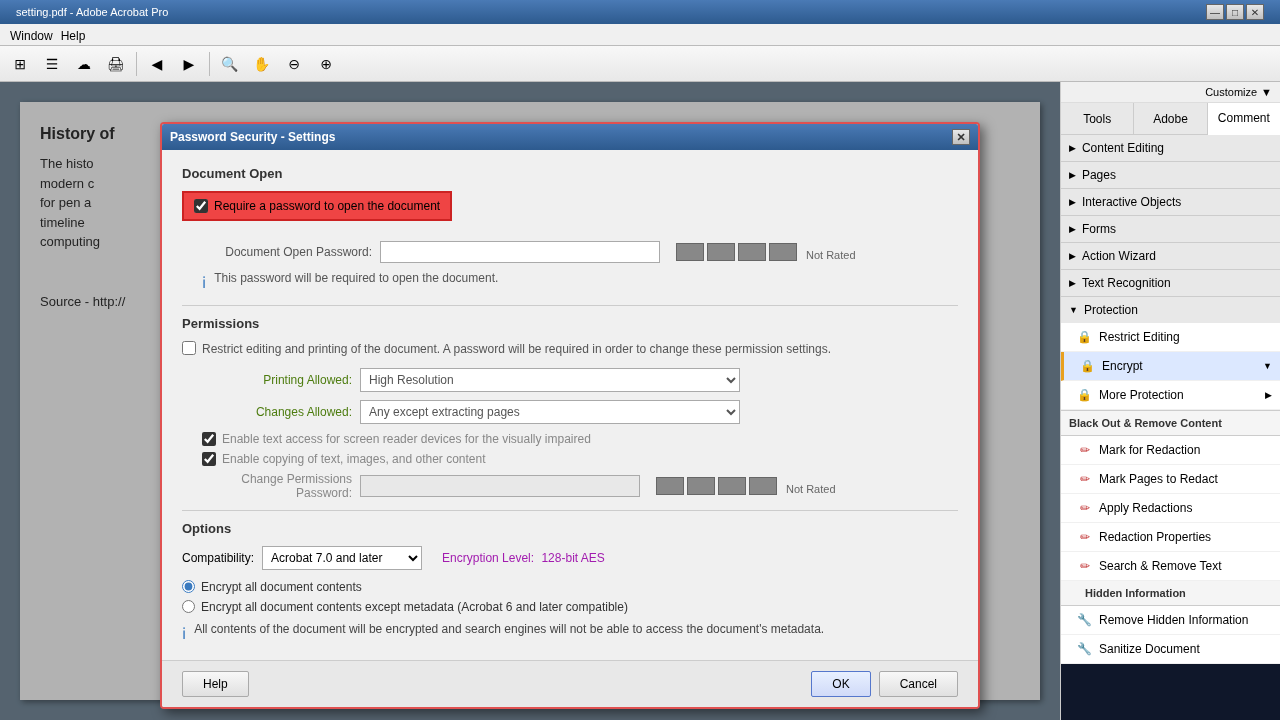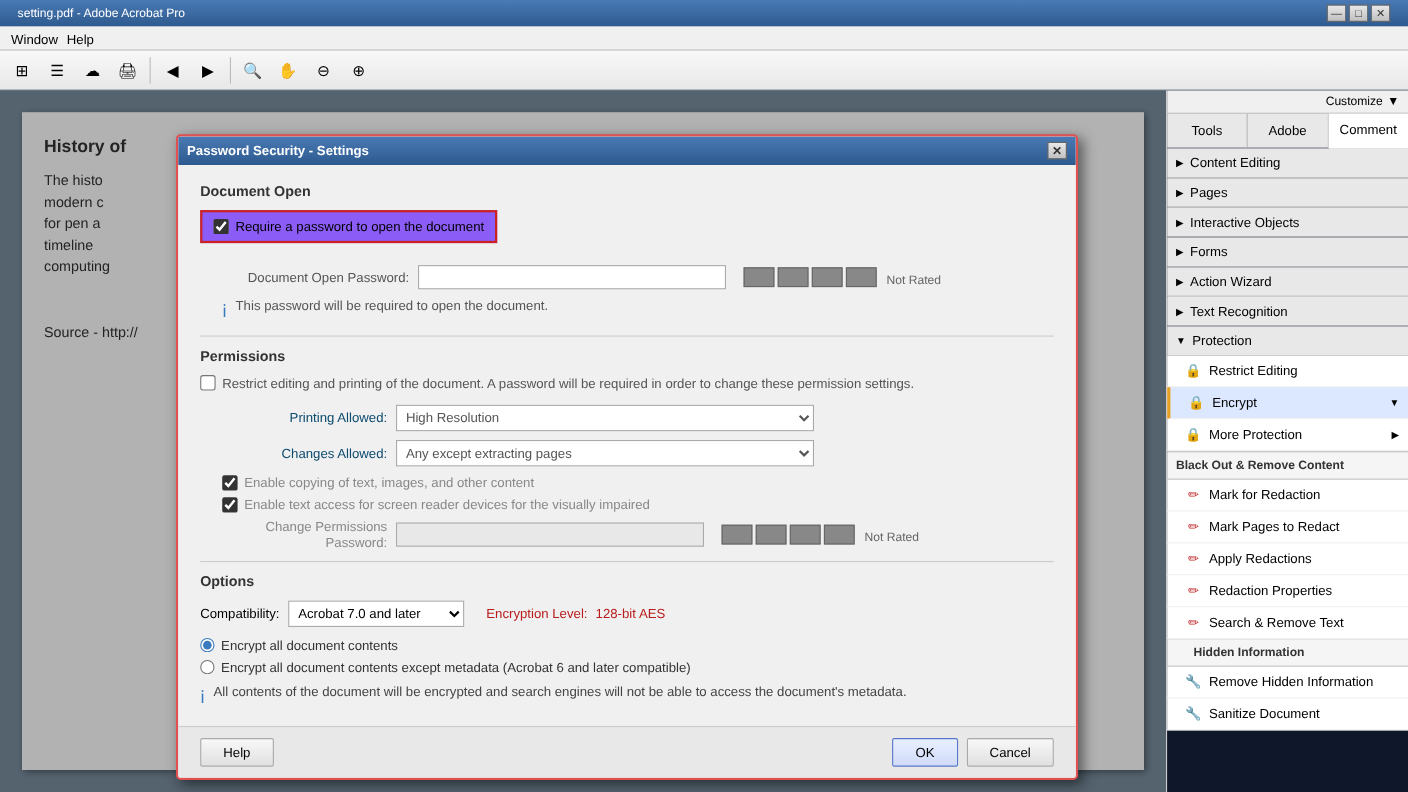--- a/index.html
+++ b/index.html
@@ -270,21 +270,21 @@
       font-size: 13px;
       font-weight: bold;
       color: #333;
       margin-bottom: 10px;
     }
 
     .checkbox-row {
       display: flex;
       align-items: center;
       gap: 6px;
-      background: #8b5cf6;
+      background: #ef4444;
       border: 2px solid #cc2222;
       padding: 6px 10px;
       margin-bottom: 10px;
       display: inline-flex;
     }
     .checkbox-input {
       width: 14px;
       height: 14px;
       cursor: pointer;
       accent-color: #333;
@@ -366,21 +366,21 @@
       display: flex;
       align-items: center;
       margin-bottom: 8px;
       margin-left: 20px;
       gap: 8px;
     }
     .select-label {
       width: 150px;
       text-align: right;
       font-size: 12px;
-      color: #0c4a6e;
+      color: #4d7c0f;
     }
     .form-select {
       width: 380px;
       height: 24px;
       border: 1px solid #aaa;
       background: #e8e8e8;
       font-size: 12px;
       padding: 2px 4px;
       color: #888;
     }
@@ -414,21 +414,21 @@
     .compat-select {
       width: 160px;
       height: 24px;
       border: 1px solid #aaa;
       background: white;
       font-size: 12px;
       padding: 2px 4px;
     }
     .enc-level {
       font-size: 12px;
-      color: #b91c1c;
+      color: #a21caf;
       margin-left: 12px;
     }
 
     .radio-row {
       display: flex;
       align-items: center;
       gap: 6px;
       margin-bottom: 6px;
     }
     .radio-row label { font-size: 12px; color: #333; }
@@ -573,26 +573,26 @@
             <span class="select-label">Changes Allowed:</span>
             <select class="form-select" style="color:#555; background:white;">
               <option>Any except extracting pages</option>
               <option>None</option>
               <option>Inserting, deleting and rotating pages</option>
             </select>
           </div>
 
           <div class="extra-checkbox-row">
             <input type="checkbox" class="checkbox-input" checked="" style="">
-            <label>Enable copying of text, images, and other content</label>
+            <label>Enable text access for screen reader devices for the visually impaired</label>
           </div>
 
           <div class="extra-checkbox-row">
             <input type="checkbox" class="checkbox-input" checked="" style="">
-            <label>Enable text access for screen reader devices for the visually impaired</label>
+            <label>Enable copying of text, images, and other content</label>
           </div>
 
           <div class="perm-password-row">
             <span class="select-label" style="color:#888;">Change Permissions Password:</span>
             <input type="password" class="form-input" style="background: rgb(232, 232, 232);">
             <div class="password-strength">
               <div class="strength-block"></div>
               <div class="strength-block"></div>
               <div class="strength-block"></div>
               <div class="strength-block"></div>

